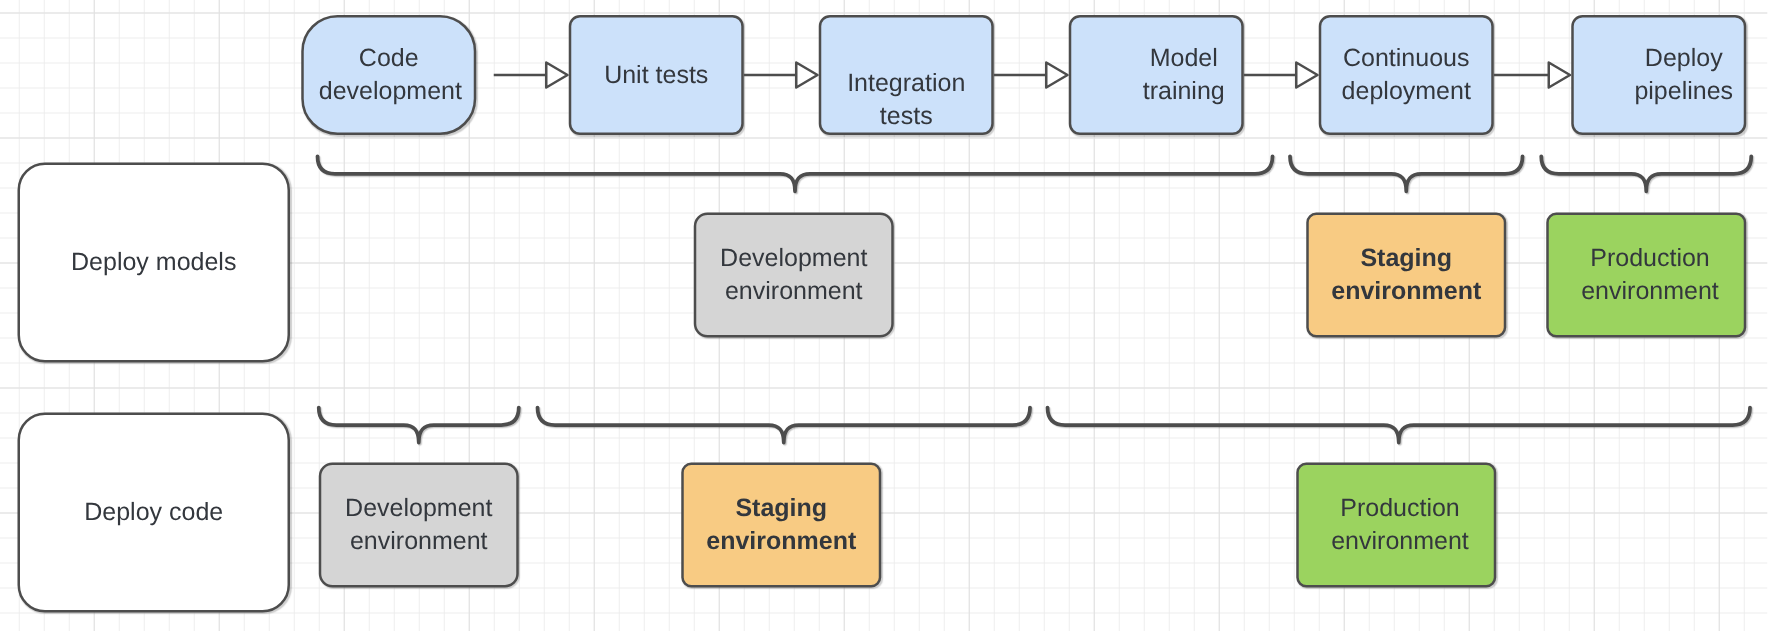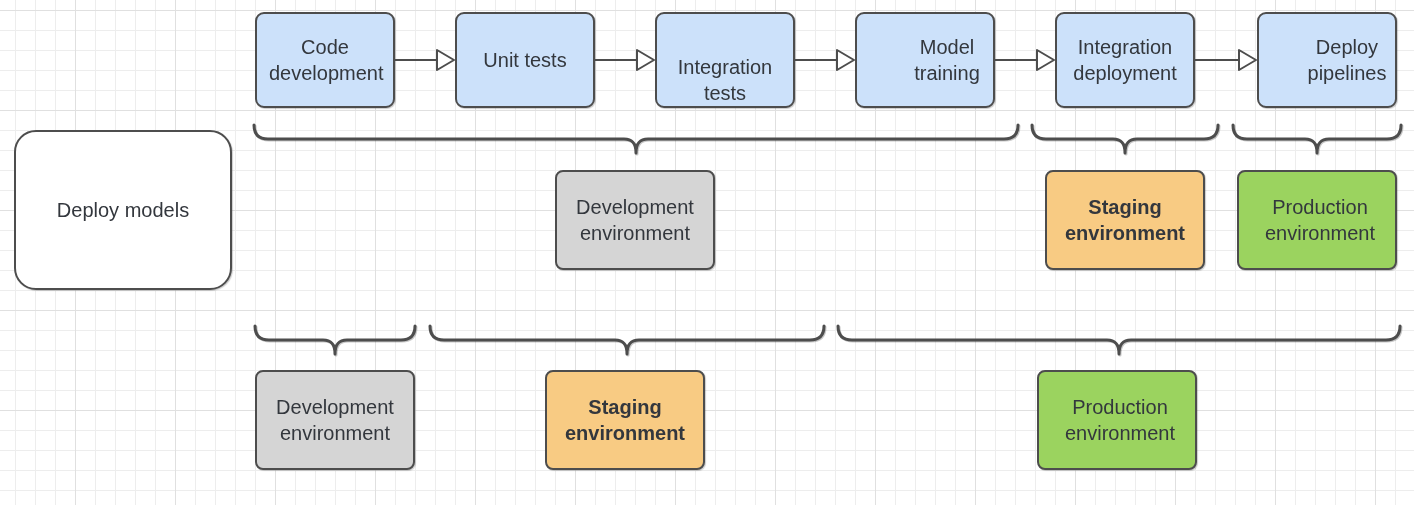--- a/index.html
+++ b/index.html
@@ -50,21 +50,21 @@
     width:140px;height:96px;top:12px;
     background:var(--step-fill);
     border-radius:9px;
   }
   .step span{display:inline-block;max-width:112px;}
   .env{
     width:160px;height:100px;
     border-radius:8px;
   }
   .env span{display:inline-block;max-width:150px;}
-  .env.development{background:var(--development-fill);}
+  .env.development{background:var(--development-fill);border-radius:11px;}
   .env.staging{background:var(--staging-fill);font-weight:bold;}
   .env.production{background:var(--production-fill);justify-content:flex-end;}
   .row-label{
     left:14px;width:218px;height:160px;
     background:var(--label-fill);
     border-radius:22px;
   }
   svg.connector, svg.brace{position:absolute;overflow:visible;}
   .arrow-line{stroke:var(--stroke);stroke-width:2;}
   .arrow-head{fill:#ffffff;stroke:var(--stroke);stroke-width:2;stroke-linejoin:round;}
@@ -75,21 +75,21 @@
     stroke-linecap:round;
     stroke-linejoin:round;
     filter:drop-shadow(1px 1px 0.5px rgba(0,0,0,0.22));
   }
 </style>
 </head>
 <body>
 
 <div class="canvas">
 
-  <div class="shape step" style="left:255px;">
+  <div class="shape step" style="left:241px;border-radius:29px;">
     <span>Code development</span>
   </div>
   <svg class="connector" style="left:395px;top:47px;" width="60" height="26">
     <line class="arrow-line" x1="0" y1="13" x2="42" y2="13"></line>
     <polygon class="arrow-head" points="42,3 59,13 42,23"></polygon>
   </svg>
 
   <div class="shape step" style="left:455px;">
     <span>Unit tests</span>
   </div>
@@ -108,21 +108,21 @@
 
   <div class="shape step" style="left:855px;padding-left:44px;">
     <span>Model training</span>
   </div>
   <svg class="connector" style="left:995px;top:47px;" width="60" height="26">
     <line class="arrow-line" x1="0" y1="13" x2="42" y2="13"></line>
     <polygon class="arrow-head" points="42,3 59,13 42,23"></polygon>
   </svg>
 
   <div class="shape step" style="left:1055px;">
-    <span>Integration deployment</span>
+    <span>Continuous deployment</span>
   </div>
   <svg class="connector" style="left:1195px;top:47px;" width="62" height="26">
     <line class="arrow-line" x1="0" y1="13" x2="44" y2="13"></line>
     <polygon class="arrow-head" points="44,3 61,13 44,23"></polygon>
   </svg>
 
   <div class="shape step" style="left:1257px;padding-left:40px;">
     <span>Deploy pipelines</span>
   </div>
 
@@ -143,20 +143,23 @@
   <div class="shape env development" style="left:555px;top:170px;">
     <span>Development environment</span>
   </div>
   <div class="shape env staging" style="left:1045px;top:170px;">
     <span>Staging environment</span>
   </div>
   <div class="shape env production" style="left:1237px;top:170px;">
     <span>Production environment</span>
   </div>
 
+  <div class="shape row-label" style="top:330px;">
+    <span>Deploy code</span>
+  </div>
 
   <svg class="brace" style="left:253px;top:322px;" width="164" height="38" viewBox="0 0 164 38">
     <path class="brace-path" d="M 2 4 C 2 13 6 18 16 18 L 70 18 C 78 18 82 22 82 32 C 82 22 86 18 94 18 L 148 18 C 158 18 162 13 162 4"></path>
   </svg>
   <svg class="brace" style="left:428px;top:322px;" width="398" height="38" viewBox="0 0 398 38">
     <path class="brace-path" d="M 2 4 C 2 13 6 18 16 18 L 187 18 C 195 18 199 22 199 32 C 199 22 203 18 211 18 L 382 18 C 392 18 396 13 396 4"></path>
   </svg>
   <svg class="brace" style="left:836px;top:322px;" width="566" height="38" viewBox="0 0 566 38">
     <path class="brace-path" d="M 2 4 C 2 13 6 18 16 18 L 271 18 C 279 18 283 22 283 32 C 283 22 287 18 295 18 L 550 18 C 560 18 564 13 564 4"></path>
   </svg>

